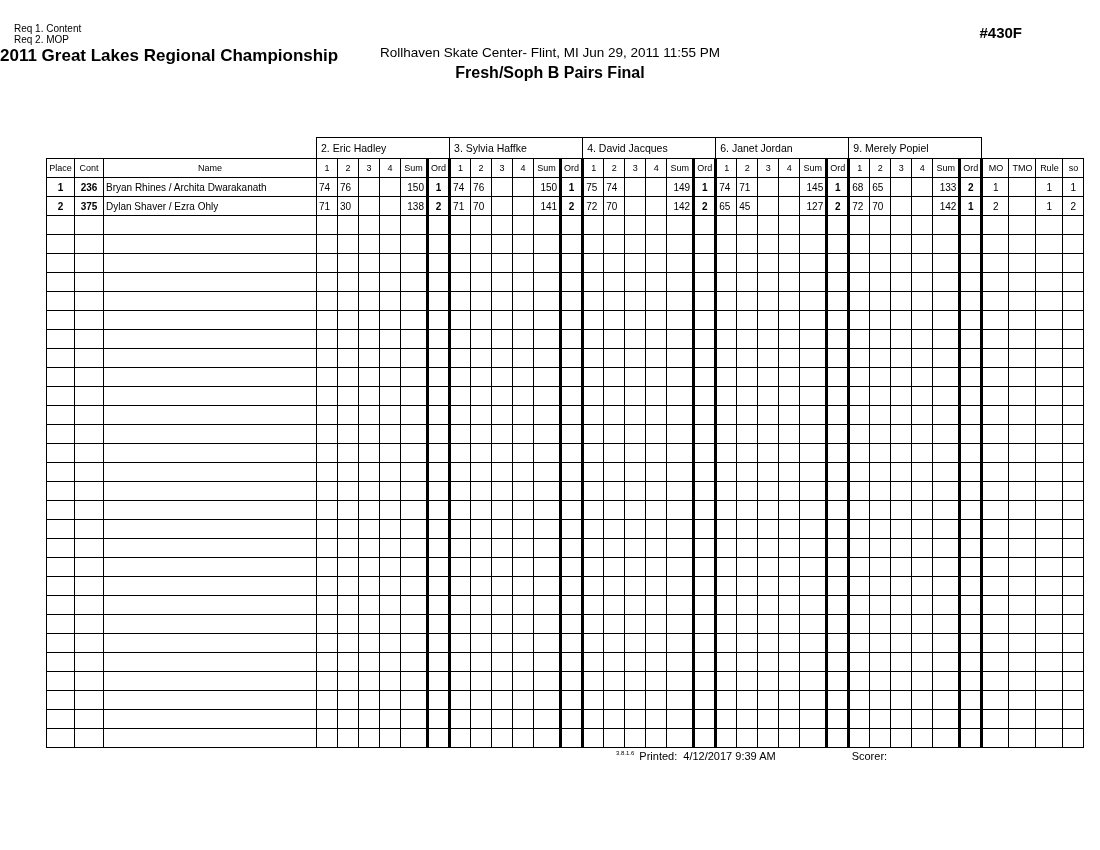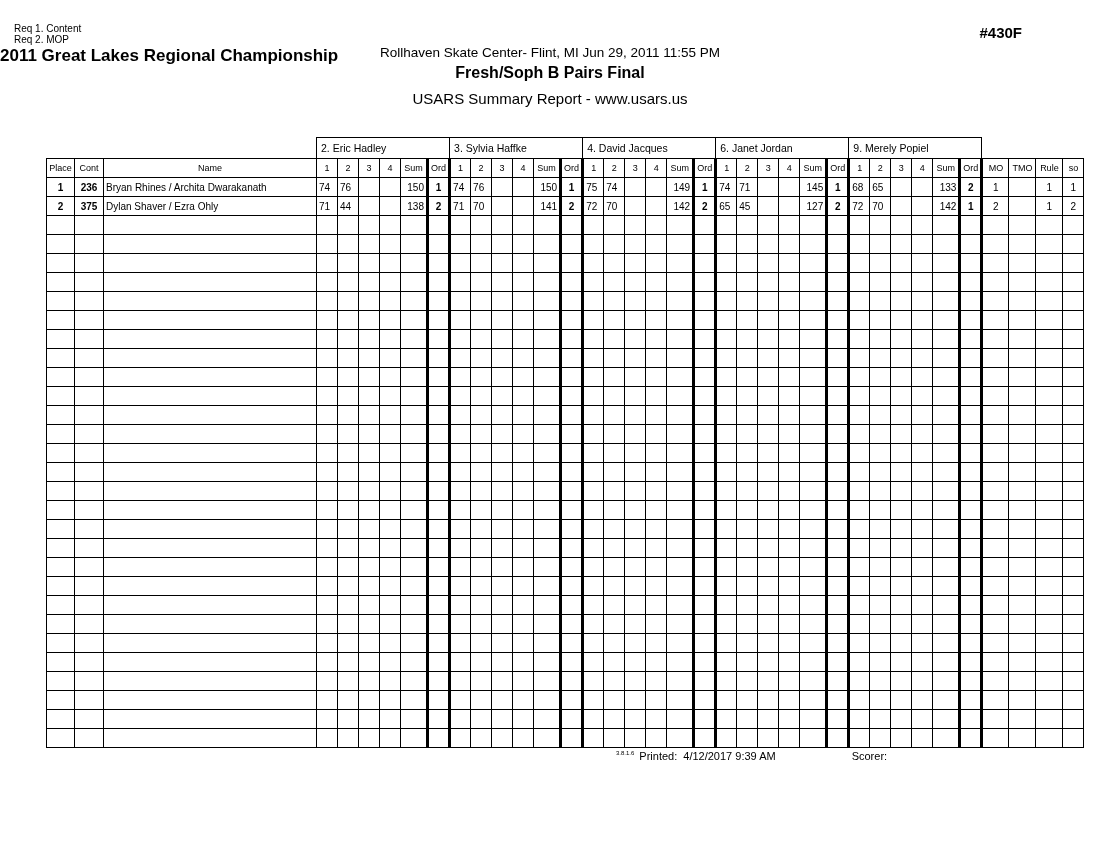--- a/index.html
+++ b/index.html
@@ -40,21 +40,20 @@
 
   <div class="req-block">
     <div>Req 1.  Content</div>
     <div>Req 2.  MOP</div>
   </div>
 
   <div class="page-title">2011 Great Lakes Regional Championship</div>
   <div class="event-number">#430F</div>
   <div class="venue-line">Rollhaven Skate Center- Flint, MI  Jun 29, 2011  11:55 PM</div>
   <div class="event-title">Fresh/Soph B Pairs Final</div>
-  <div class="report-subtitle">USARS Summary Report - www.usars.us</div>
 
   <div class="tablewrap">
     <table>
       <colgroup id="score-colgroup">
           <col style="width: 28px;">
           <col style="width: 29px;">
           <col style="width: 213px;">
           <col style="width: 21px;">
           <col style="width: 21px;">
           <col style="width: 21px;">
@@ -176,21 +175,21 @@
             <td class="mid">1</td>
             <td class="mid"></td>
             <td class="mid">1</td>
             <td class="mid">1</td>
           </tr>
           <tr>
             <td class="place">2</td>
             <td class="cont">375</td>
             <td class="name">Dylan Shaver / Ezra Ohly</td>
             <td class="score">71</td>
-            <td class="score">44</td>
+            <td class="score">30</td>
             <td class="score"></td>
             <td class="score"></td>
             <td class="sum">138</td>
             <td class="ord ordcol">2</td>
             <td class="score">71</td>
             <td class="score">70</td>
             <td class="score"></td>
             <td class="score"></td>
             <td class="sum">141</td>
             <td class="ord ordcol">2</td>

